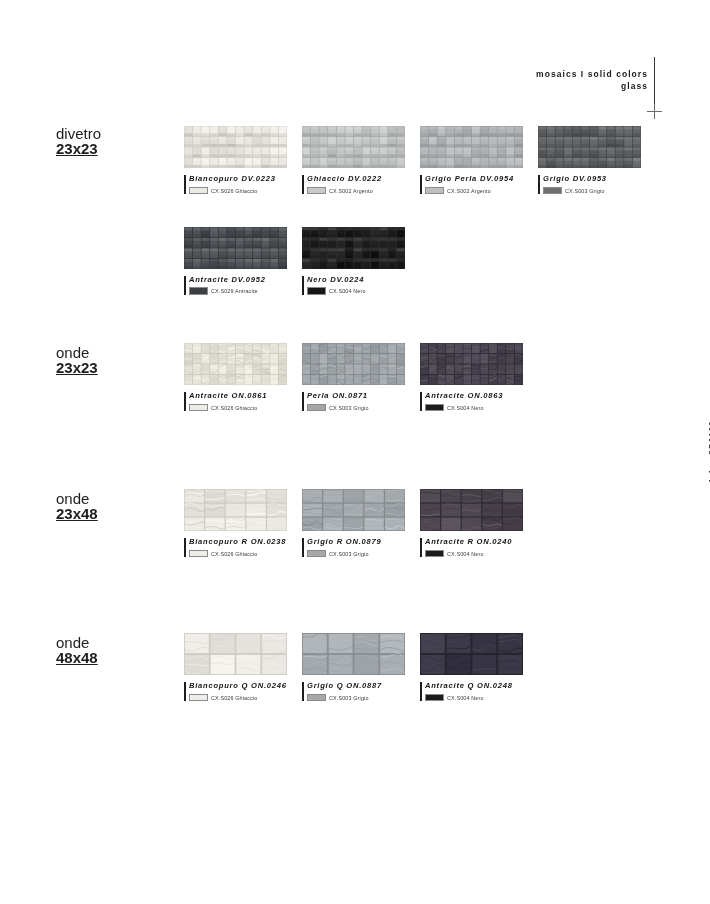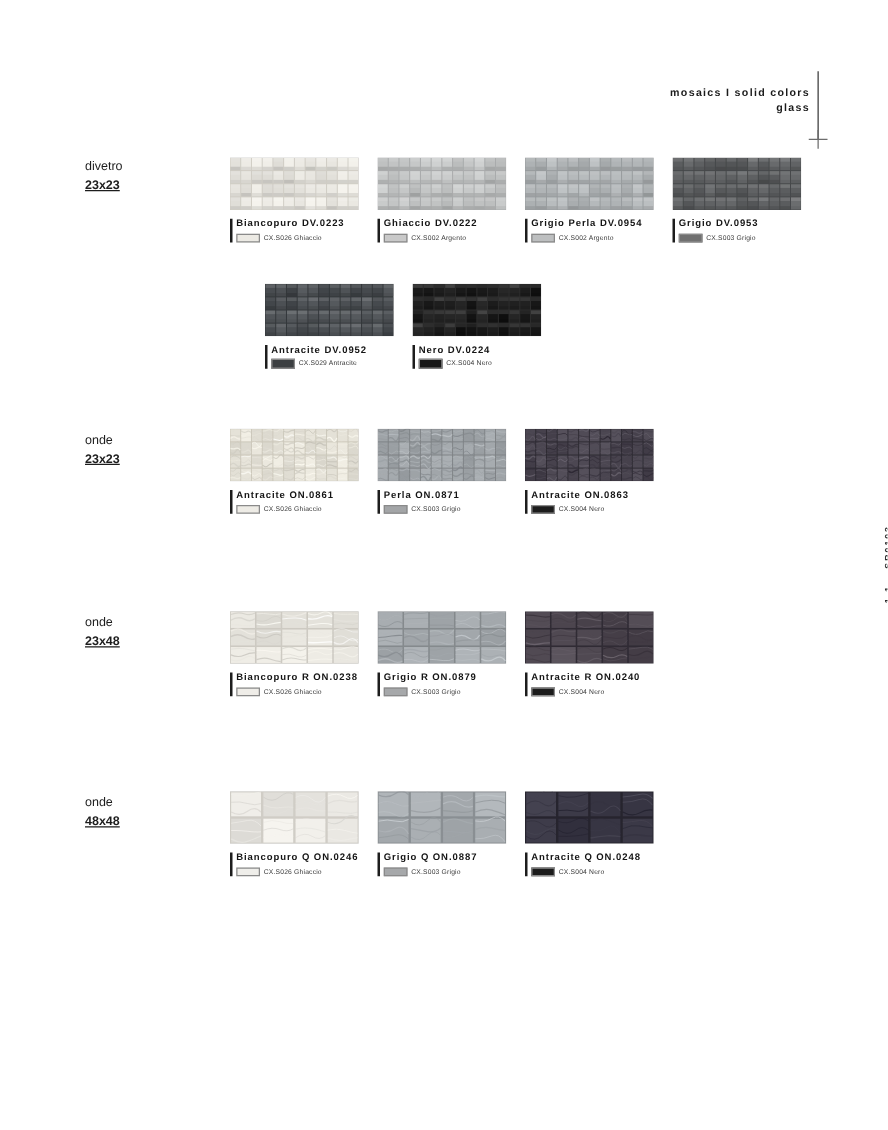--- a/index.html
+++ b/index.html
@@ -43,47 +43,47 @@
   #side-page{
     position:absolute; right:2px; top:468px;
     transform:rotate(-90deg); transform-origin:100% 0;
     font-size:7px; font-weight:bold; letter-spacing:1.6px;
     color:#2b2b2b; white-space:nowrap;
   }
 
   
   .section{position:absolute; left:0; width:710px;}
   .sec-label{
-    position:absolute; left:68px; top:0; width:115px;
-    font-size:10px; line-height:15px; color:#1d1d1d;
+    position:absolute; left:56px; top:0; width:115px;
+    font-size:15px; line-height:15px; color:#1d1d1d;
   }
   .sec-label .fam{font-weight:normal;}
   .sec-label .size{font-weight:bold;text-decoration:underline;}
 
   .grid{position:absolute; left:184px; top:0;}
   .row{display:flex;}
-  .row + .row{margin-top:32px;margin-left:28px;}
+  .row + .row{margin-top:32px;}
 
   .cell{width:103px; margin-right:15px;}
 
   
   .swatch{
     width:103px; height:42px; position:relative;
     overflow:hidden; background:#ddd;
   }
   .swatch .tex{position:absolute;inset:0;}
 
   .caption{margin-top:6px; padding-left:5px; position:relative;}
   .caption:before{
     content:""; position:absolute; left:0; top:1px;
     width:1.6px; height:19px; background:#1d1d1d;
   }
   .cap-name{
     font-size:7.6px; font-weight:bold; letter-spacing:.75px;
-    color:#141414; white-space:nowrap; line-height:10px;
+    color:#141414; white-space:nowrap; line-height:10px;font-style:italic;
   }
   .cap-sub{
     margin-top:2.5px; display:flex; align-items:center; gap:3px;
     line-height:8px;
   }
   .chip{
     width:17px; height:5.5px; flex:0 0 auto;
     border:0.6px solid #8a8a8a;
   }
   .cap-code{

